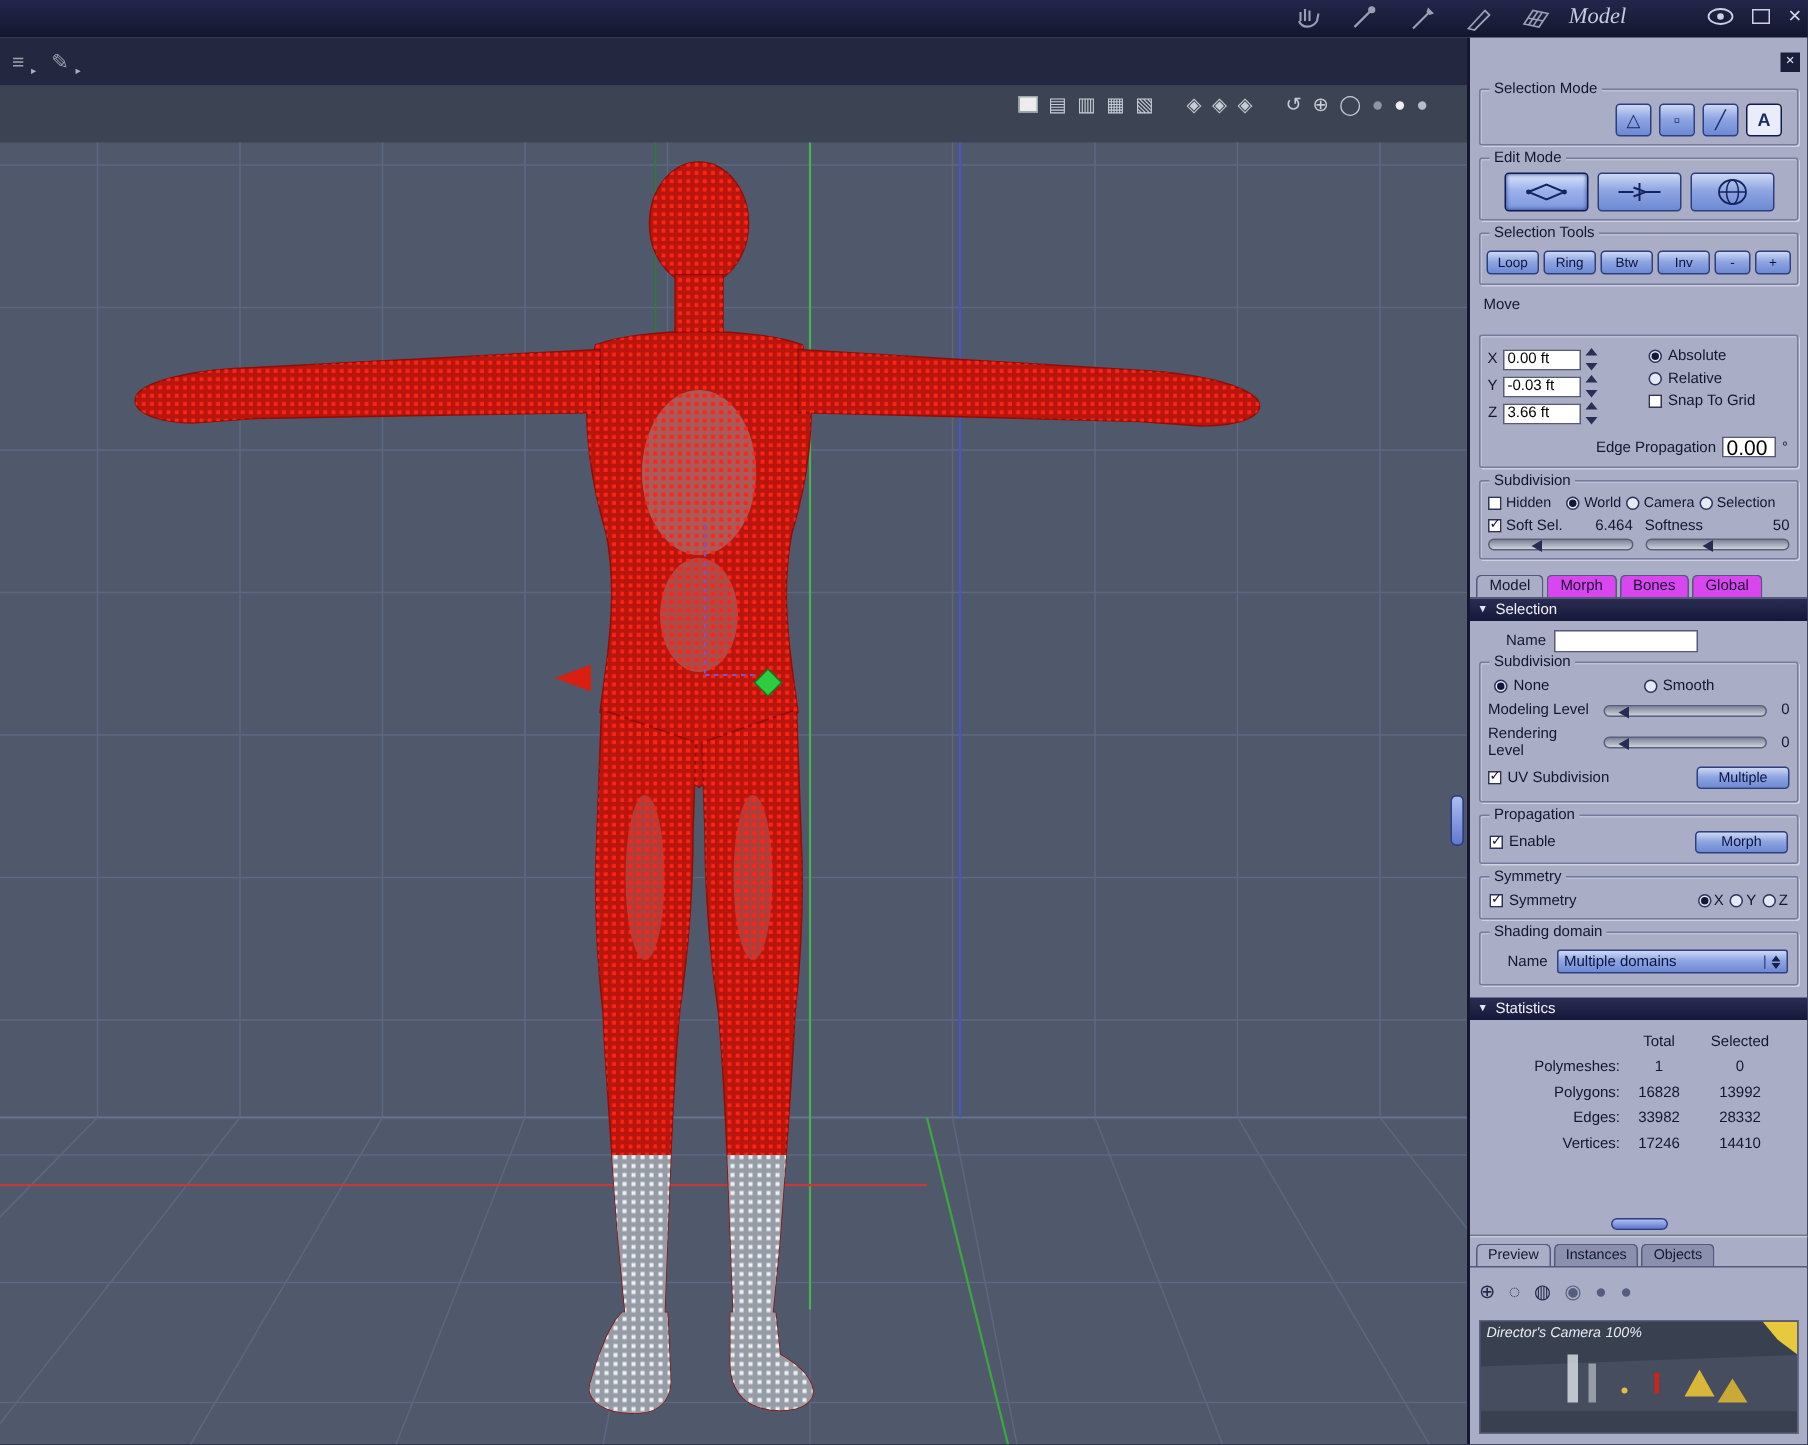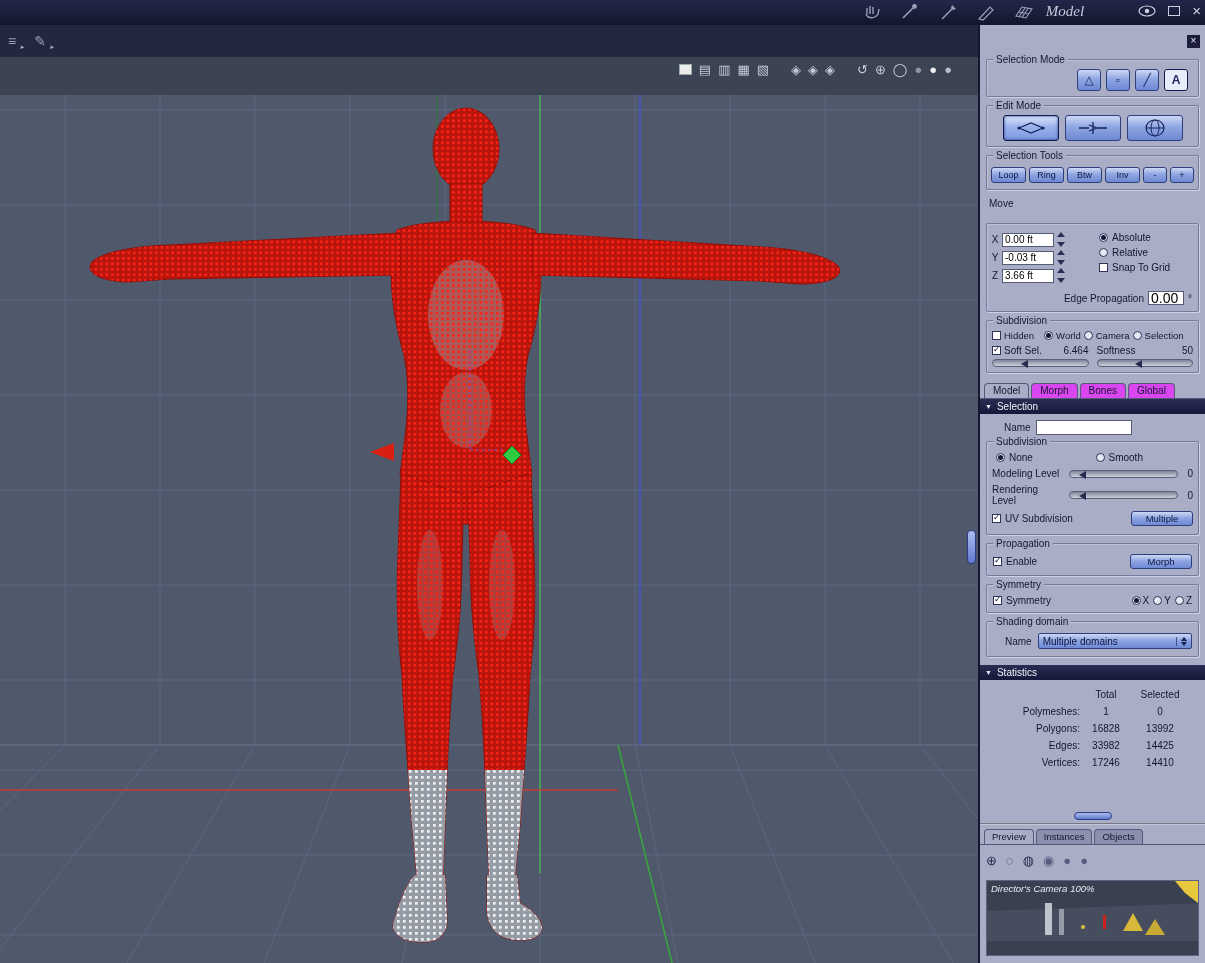--- a/index.html
+++ b/index.html
@@ -564,21 +564,21 @@
         <span class="sv">0</span>
       </div>
       <div class="srow">
         <span class="sl">Polygons:</span>
         <span class="sv">16828</span>
         <span class="sv">13992</span>
       </div>
       <div class="srow">
         <span class="sl">Edges:</span>
         <span class="sv">33982</span>
-        <span class="sv">14425</span>
+        <span class="sv">28332</span>
       </div>
       <div class="srow">
         <span class="sl">Vertices:</span>
         <span class="sv">17246</span>
         <span class="sv">14410</span>
       </div>
     </div>
 
     <div class="split">
       <span class="split-pill"></span>

